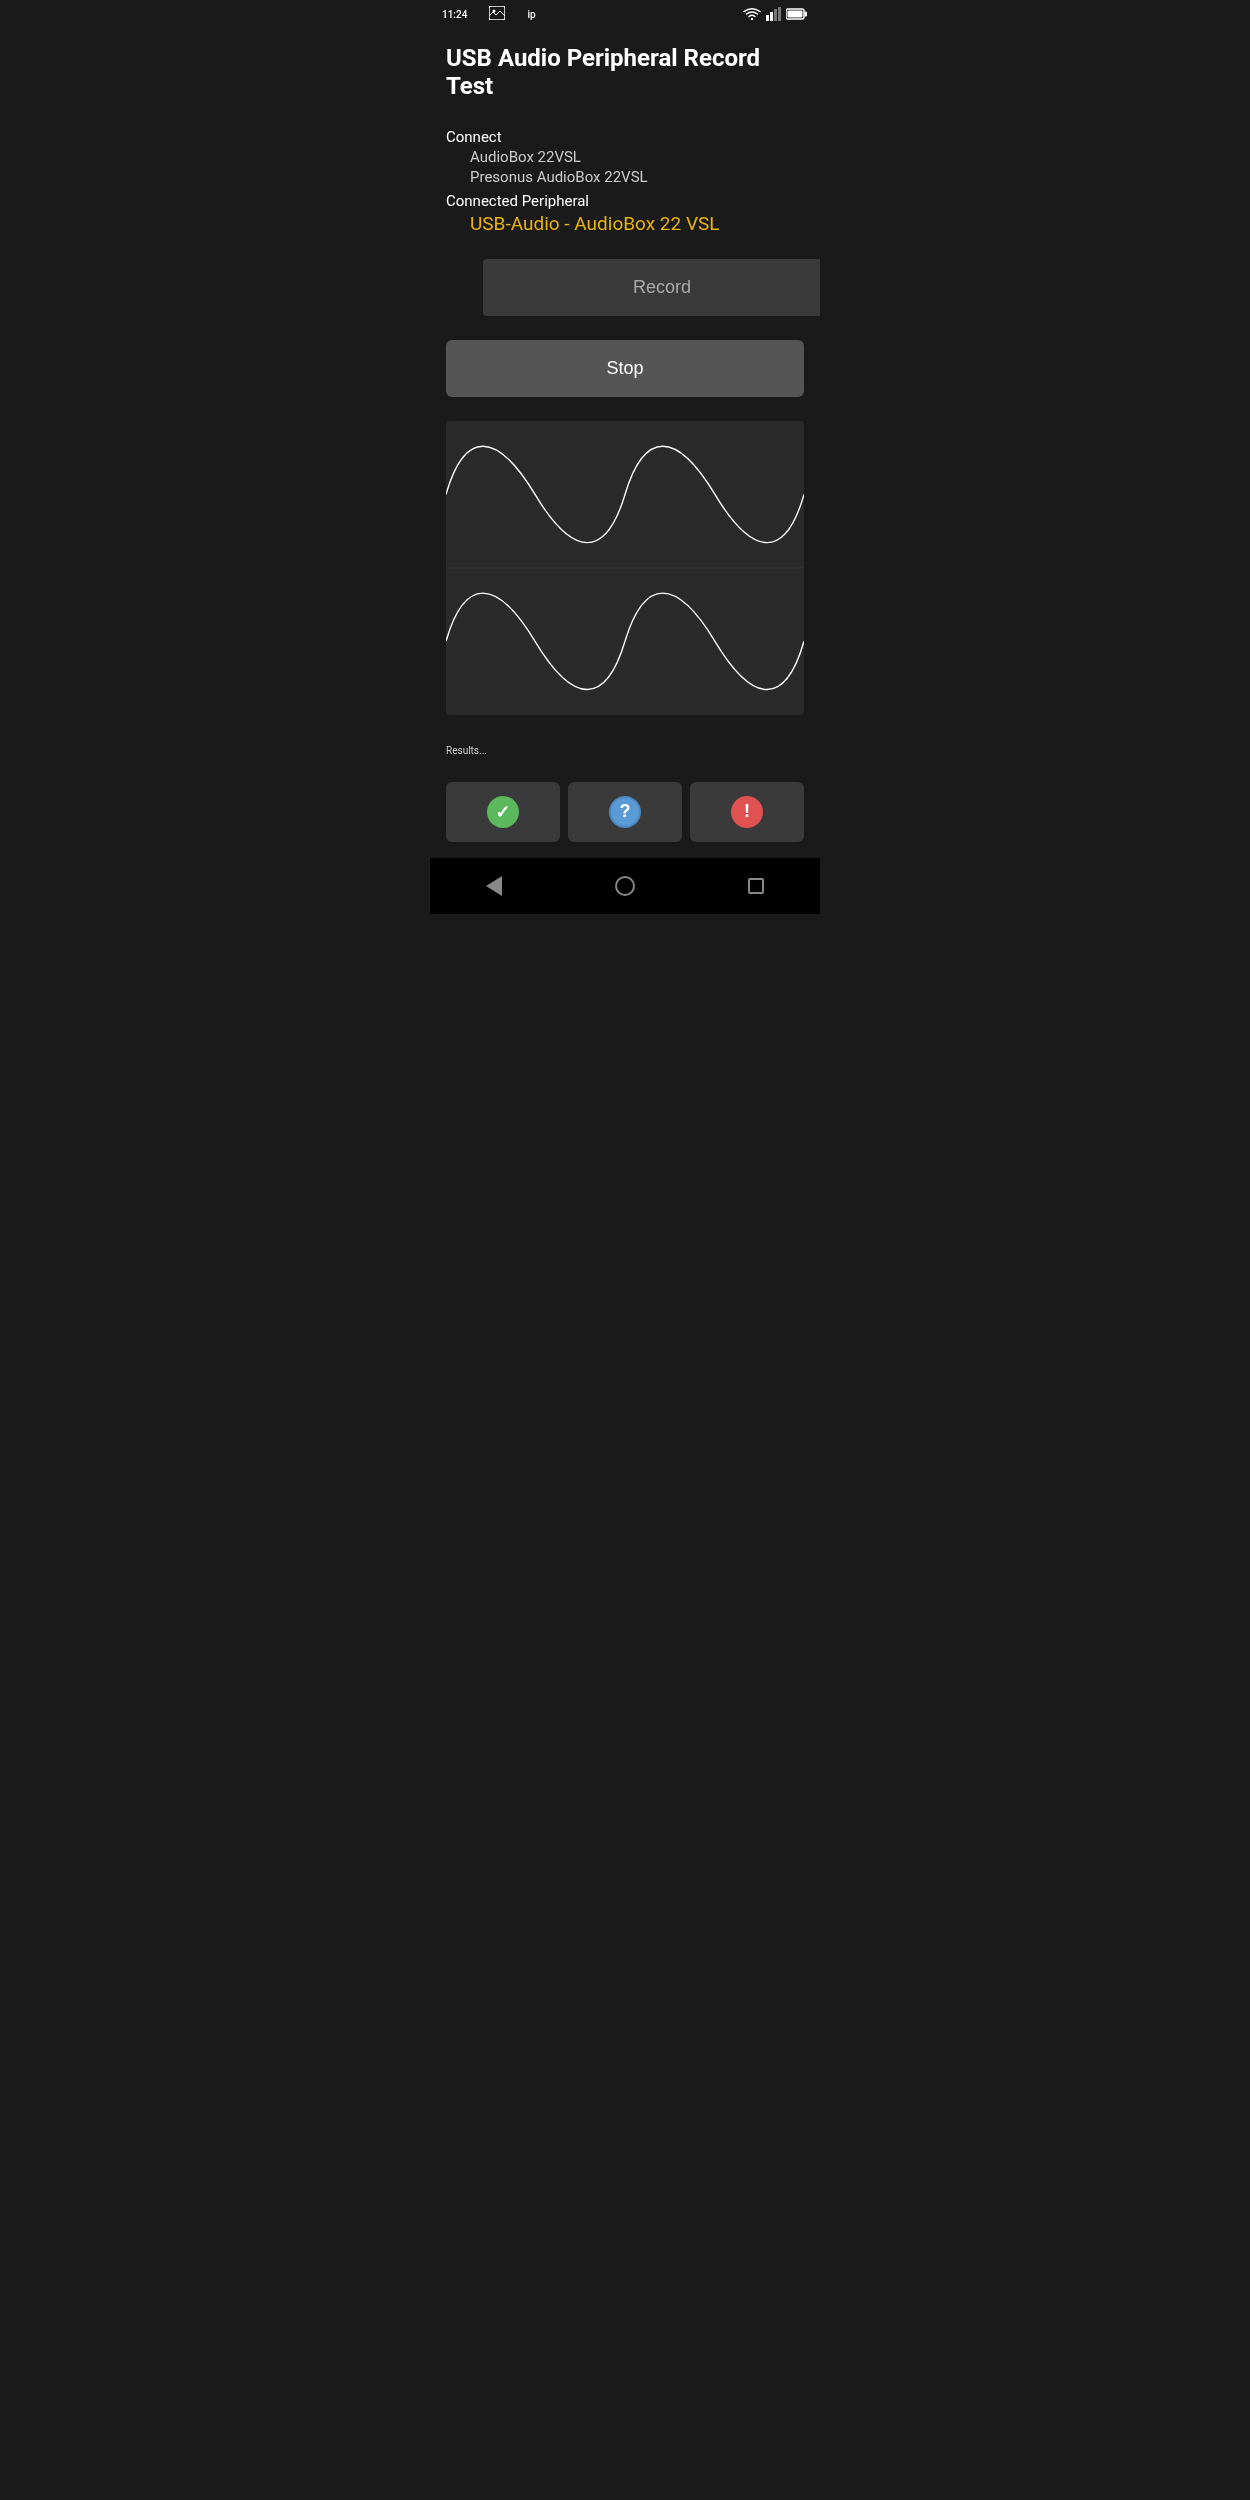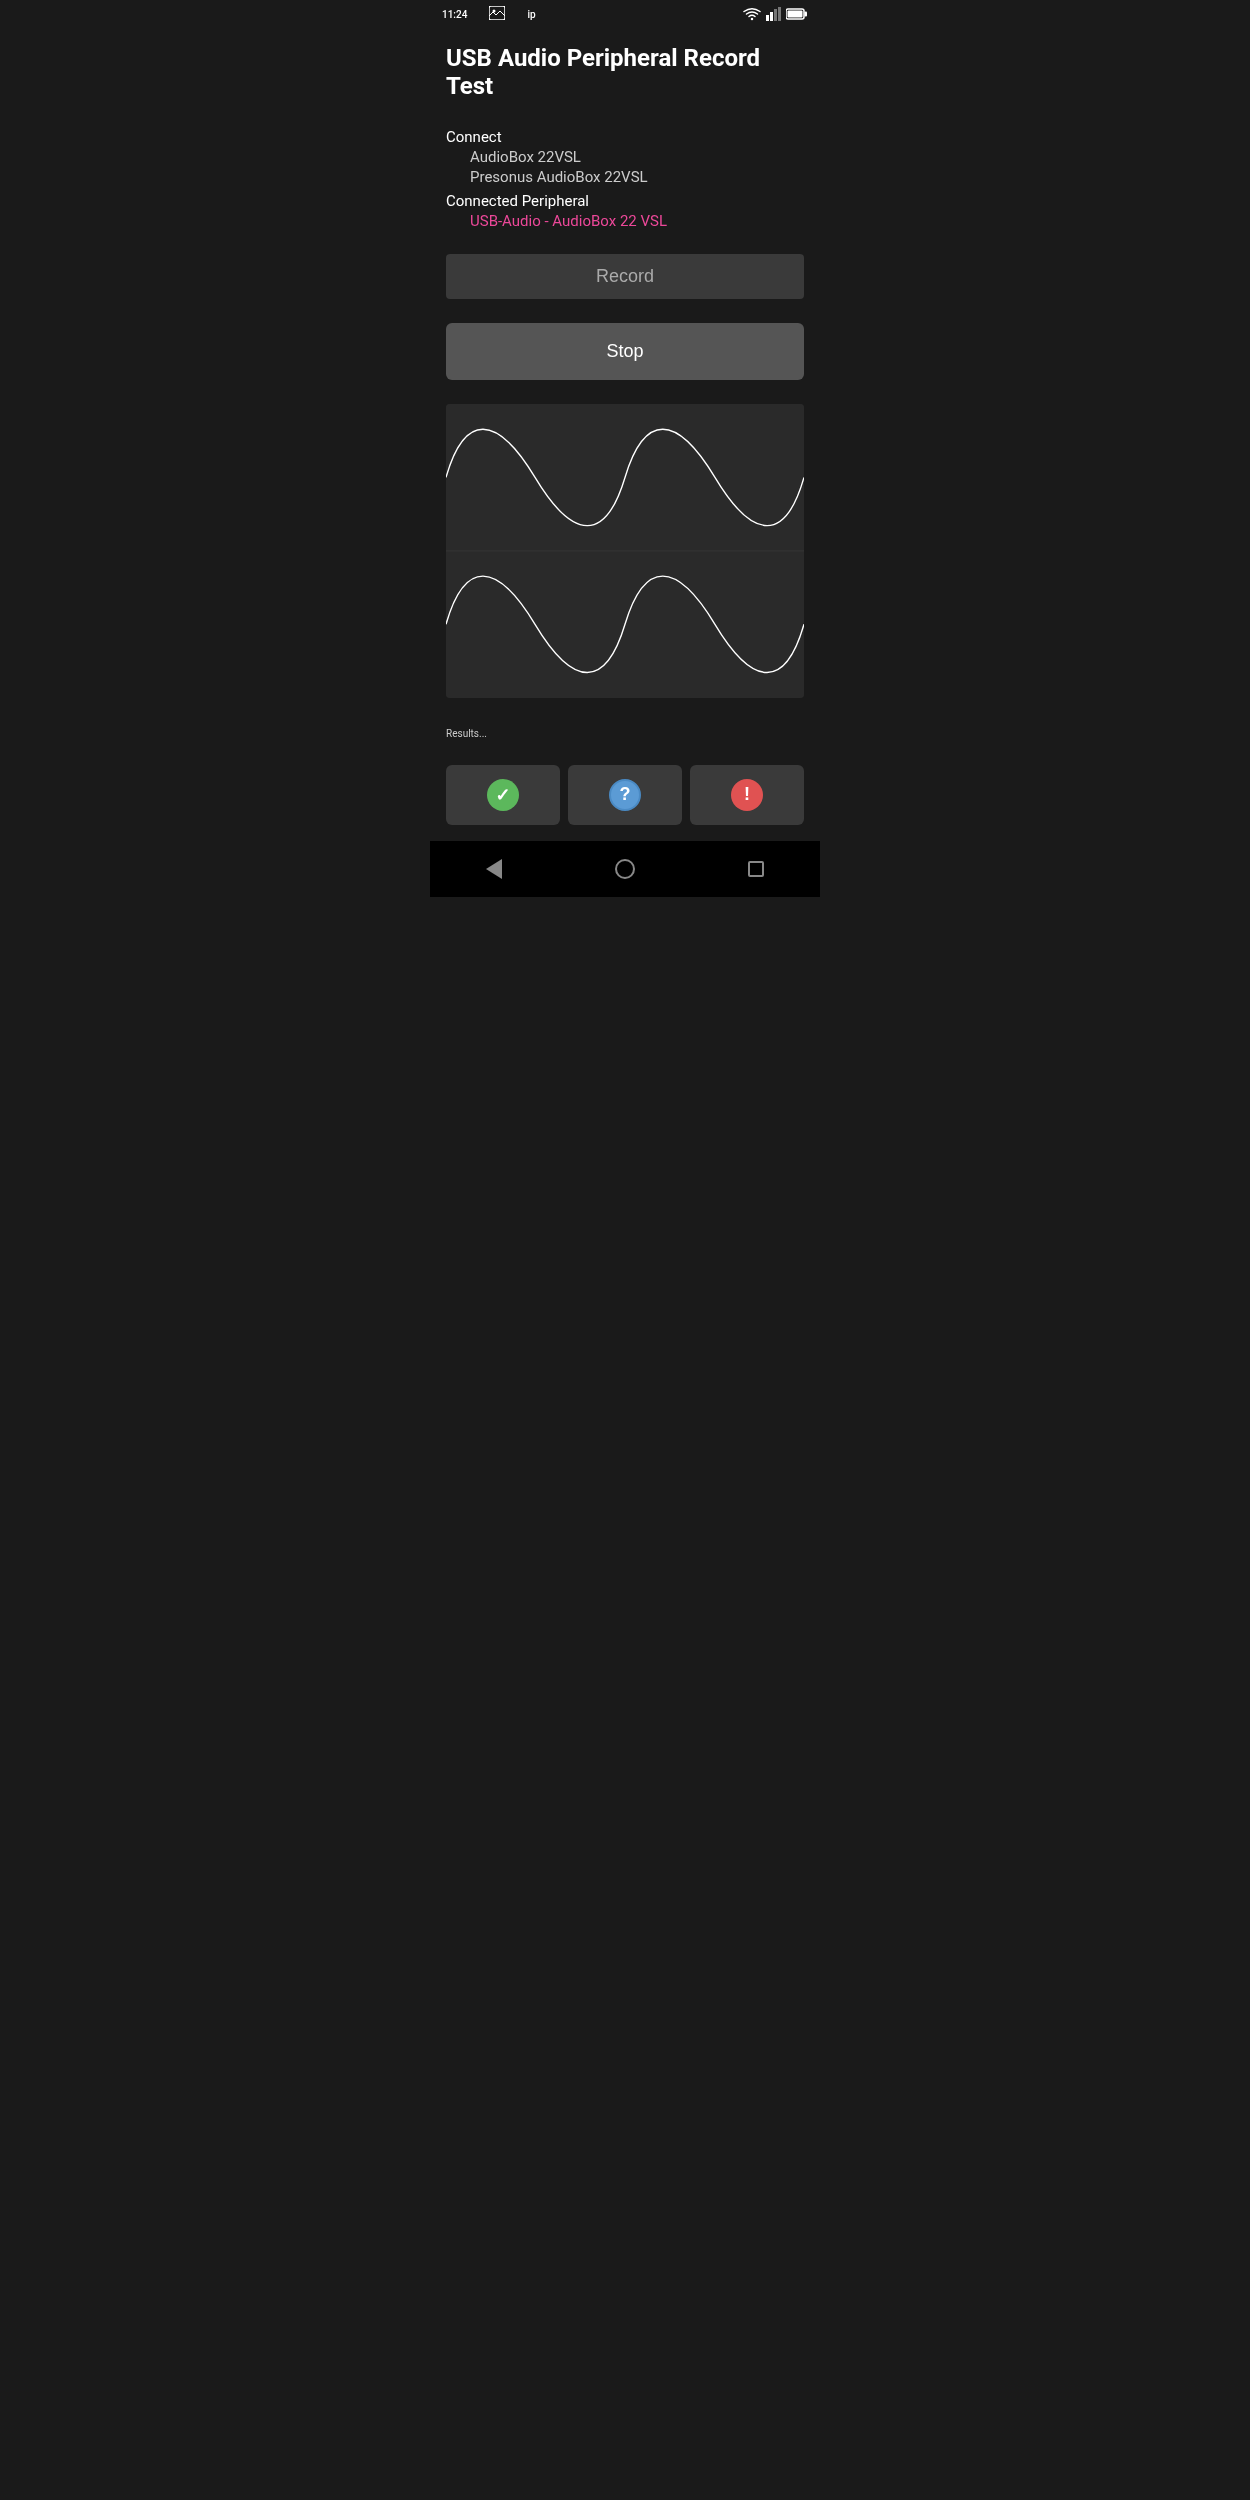--- a/index.html
+++ b/index.html
@@ -89,42 +89,43 @@
       padding-left: 24px;
     }
 
     .connected-label {
       font-size: 15px;
       color: #ffffff;
       margin-top: 4px;
     }
 
     .connected-value {
-      font-size: 15px;
-      color: #ec4899;
+      font-size: 19px;
+      color: #eab308;
       padding-left: 24px;
     }
 
     .instruction-text {
       font-size: 15px;
       color: #e0e0e0;
       line-height: 1.5;
       margin-top: 4px;
     }
 
     .record-button {
       width: 100%;
-      padding: 12px;
+      padding: 18px;
       background-color: #3a3a3a;
       border: none;
       border-radius: 4px;
       color: #aaaaaa;
       font-size: 18px;
       cursor: pointer;
       text-align: center;
+      margin-left: 37px;
     }
 
     .stop-button {
       width: 100%;
       padding: 18px;
       background-color: #555555;
       border: none;
       border-radius: 6px;
       color: #ffffff;
       font-size: 18px;

